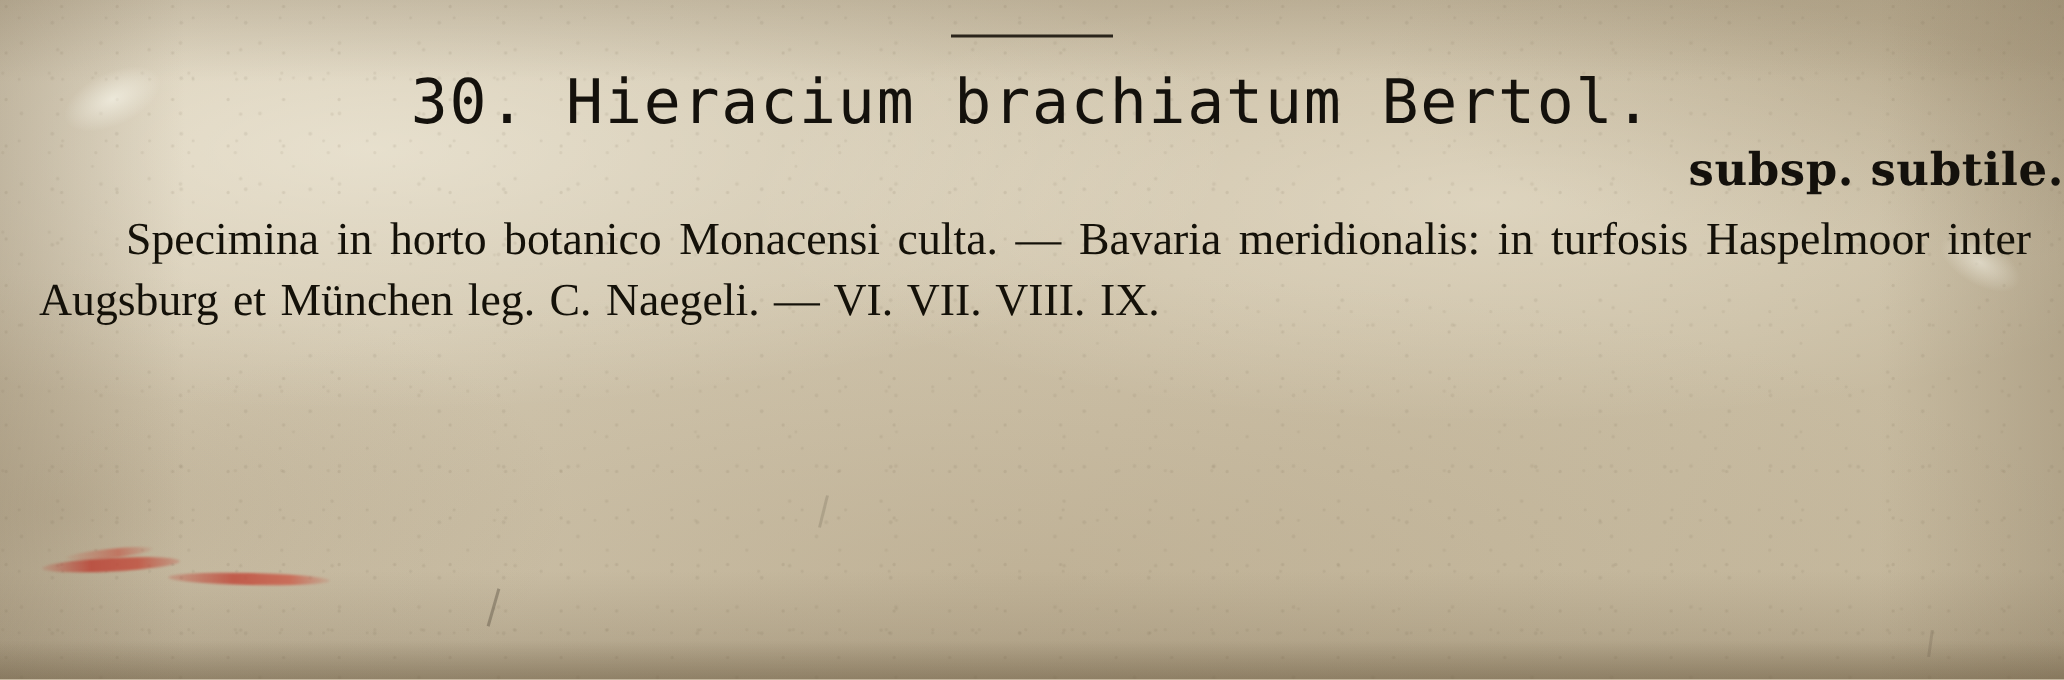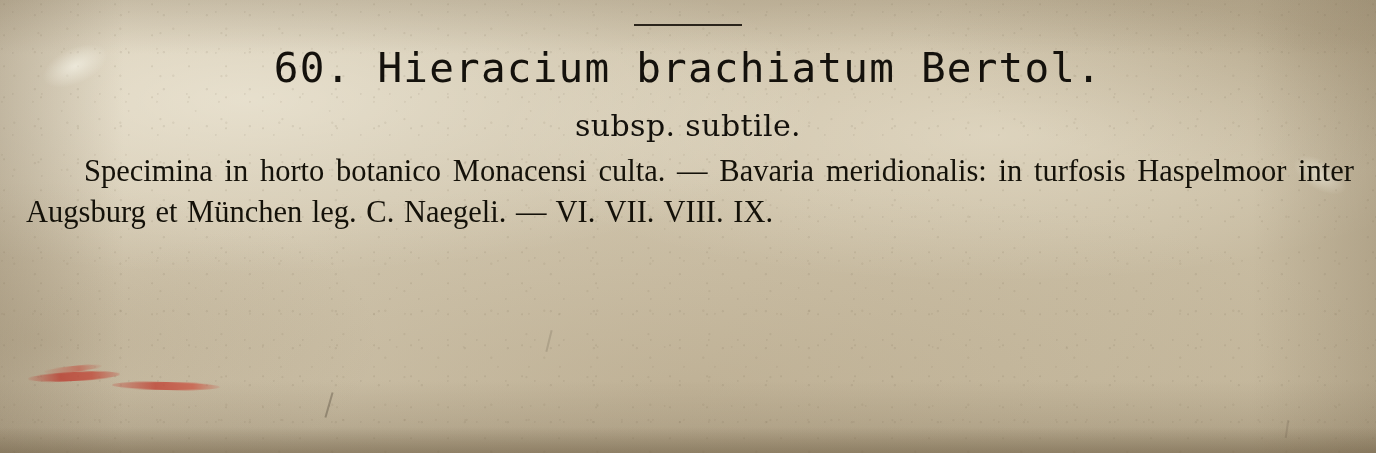--- a/index.html
+++ b/index.html
@@ -98,27 +98,27 @@
     text-align: center;
     font-family: "DejaVu Sans Mono", monospace;
     font-size: 41px;
     letter-spacing: 1.2px;
     color: #14110c;
     margin-top: 14px;
     white-space: nowrap;
   }
 
   .subtitle {
-    text-align: center;
+    text-align: right;
     font-family: "DejaVu Serif", serif;
-    font-weight: normal;
+    font-weight: bold;
     font-size: 30px;
     letter-spacing: 0.4px;
     color: #14110c;
-    margin-top: 16px;
+    margin-top: 4px;
   }
 
   .body-text {
     font-family: "Liberation Serif", serif;
     font-size: 30.5px;
     line-height: 1.33;
     color: #141109;
     margin: 8px 22px 0 26px;
     text-align: justify;
     text-align-last: left;
@@ -180,21 +180,21 @@
   <div class="glare" id="glare-1"></div>
   <div class="glare" id="glare-2"></div>
 
   <div id="content">
 
 
     <div class="rule-wrap">
       <span class="rule"></span>
     </div>
 
-    <div class="title">60. Hieracium brachiatum Bertol.</div>
+    <div class="title">30. Hieracium brachiatum Bertol.</div>
 
     <div class="subtitle">subsp. subtile.</div>
 
     <div class="body-text"><span class="indent"></span><span>Specimina in horto botanico Monacensi culta. — Bavaria meridionalis: in turfosis Haspelmoor inter Augsburg et München leg. C. Naegeli. — VI. VII. VIII. IX.</span></div>
 
   </div>
 
   <div class="crayon" id="crayon-3"></div>
   <div class="crayon" id="crayon-1"></div>
   <div class="crayon" id="crayon-2"></div>

